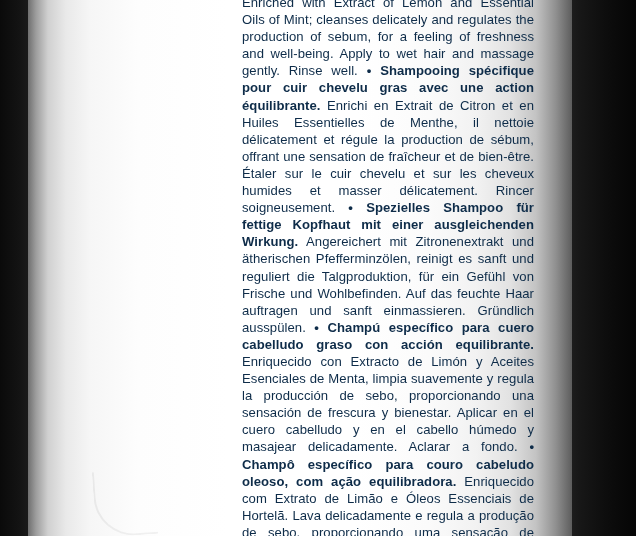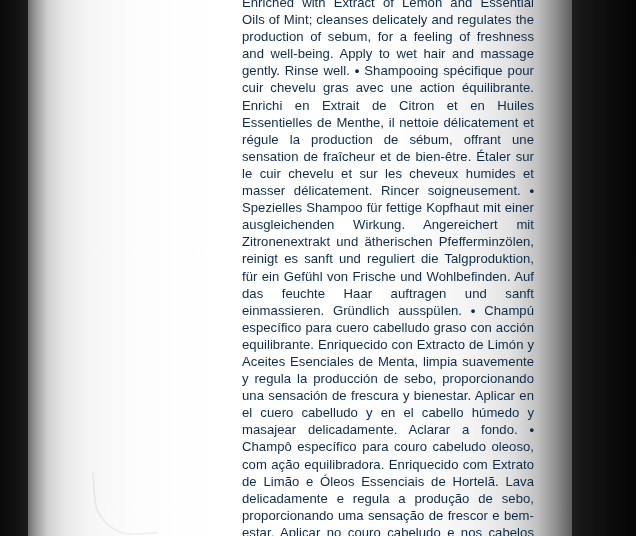--- a/index.html
+++ b/index.html
@@ -104,21 +104,21 @@
     text-justify: inter-word;
     letter-spacing: 0.05px;
     word-spacing: 0.2px;
   }
 
   .label-text p {
     margin: 0;
   }
 
   .label-text b {
-    font-weight: normal;
+    font-weight: bold;
   }
 
   .bullet {
     font-weight: bold;
   }
 
   
   .bottom-cut {
     position: absolute;
     left: 0;

